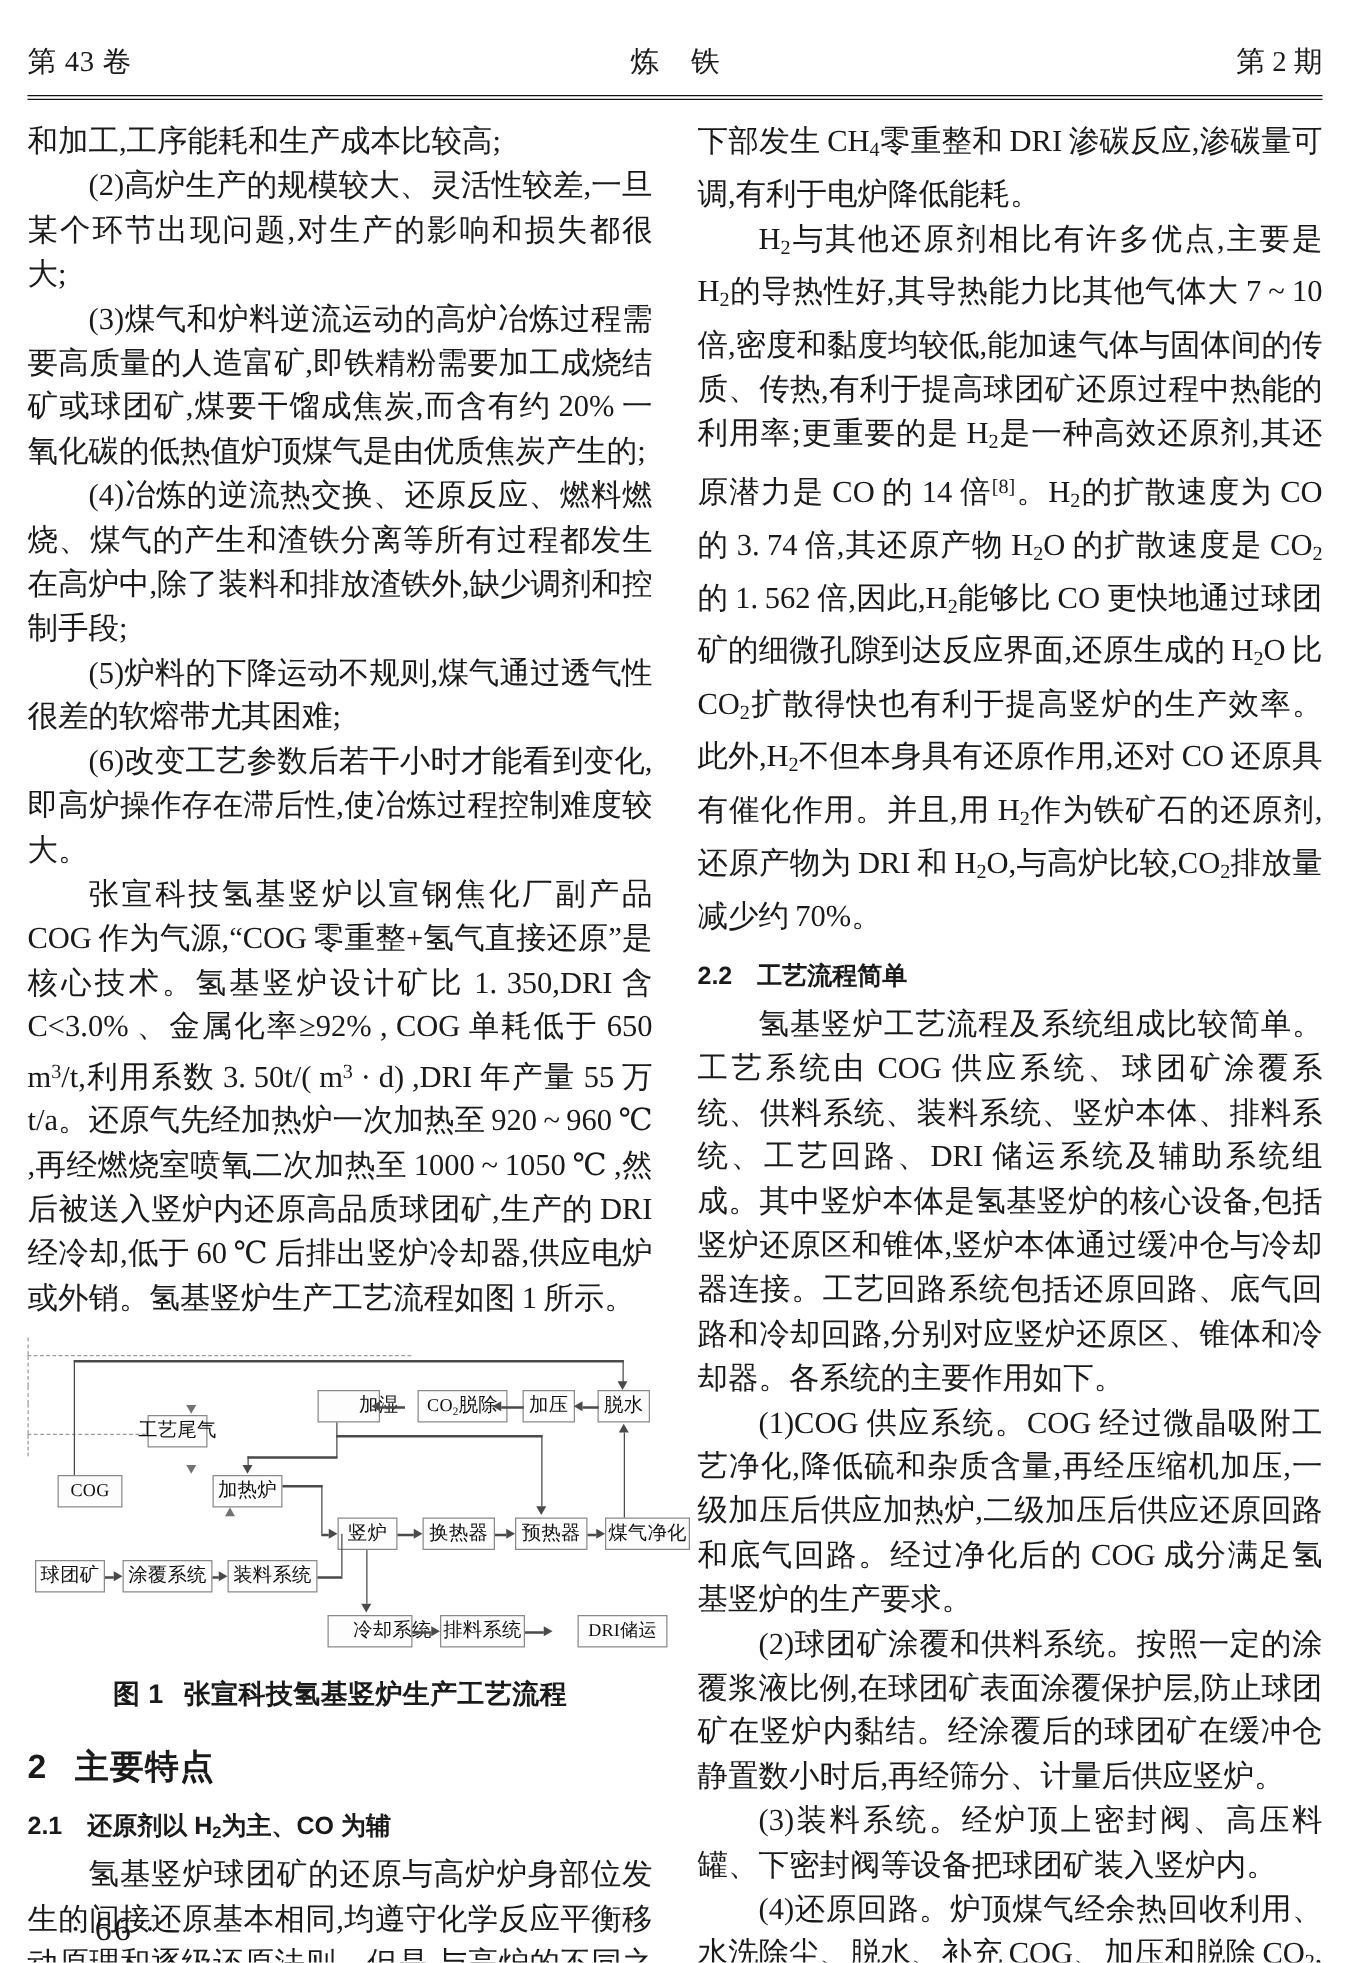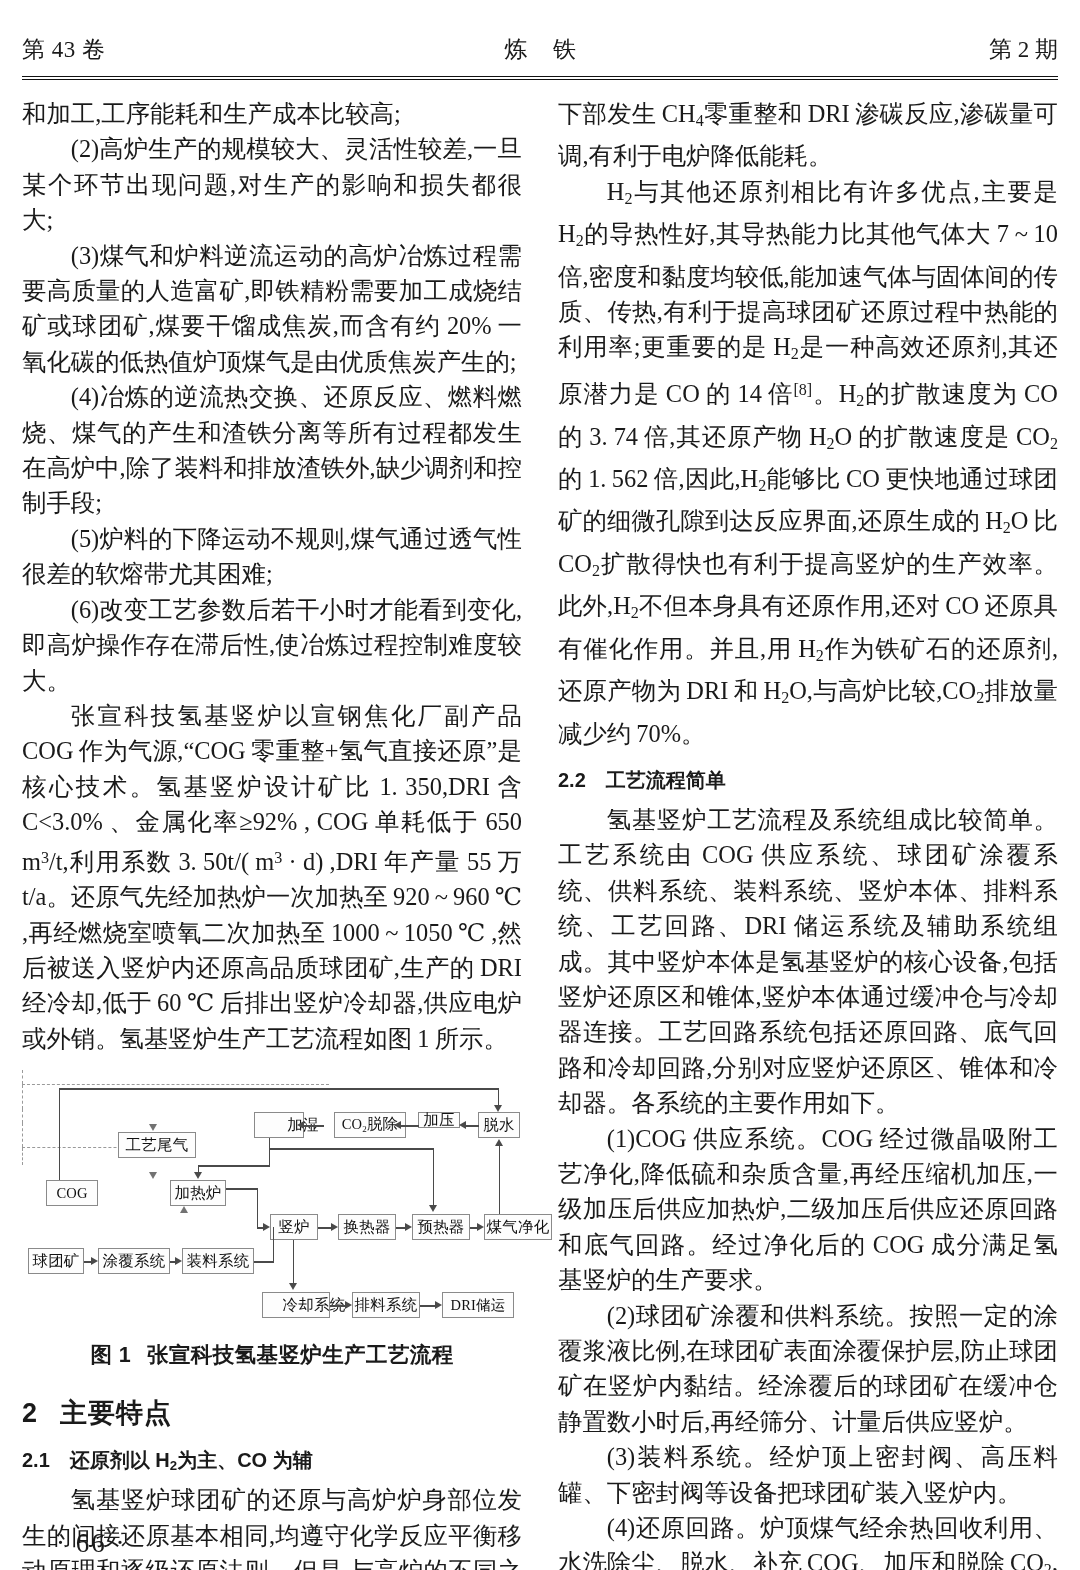--- a/index.html
+++ b/index.html
@@ -189,37 +189,37 @@
 
     <p class="body"><span>张宣科技氢基竖炉以宣钢焦化厂副产品 COG 作为气源,“COG 零重整+氢气直接还原”是核心技术。氢基竖炉设计矿比 1. 350,DRI 含 C&lt;3.0% 、金属化率≥92% , COG 单耗低于 650 m</span><sup>3</sup><span>/t,利用系数 3. 50t/( m</span><sup>3</sup><span> · d) ,DRI 年产量 55 万 t/a。还原气先经加热炉一次加热至 920 ~ 960 ℃ ,再经燃烧室喷氧二次加热至 1000 ~ 1050 ℃ ,然后被送入竖炉内还原高品质球团矿,生产的 DRI 经冷却,低于 60 ℃ 后排出竖炉冷却器,供应电炉或外销。氢基竖炉生产工艺流程如图 1 所示。</span></p>
 
     <div class="figure-wrap">
       <div class="fc">
 
         <div class="node lat" style="left:12px; top:110px; width:52px; height:26px;">
           <span>COG</span>
         </div>
 
-        <div class="node" style="left:96px; top:62px; width:78px; height:26px;">
+        <div class="node" style="left:96px; top:62px; width:48px; height:26px;">
           <span>工艺尾气</span>
         </div>
 
         <div class="node" style="left:148px; top:110px; width:56px; height:26px;">
           <span>加热炉</span>
         </div>
 
         <div class="node" style="left:232px; top:42px; width:42px; height:26px;padding-left:48px;">
           <span>加湿</span>
         </div>
 
         <div class="node lat" style="left:300px; top:42px; width:72px; height:26px;">
           <span><span>CO</span><sub>2</sub><span style="font-family:'Liberation Sans',sans-serif;font-size:15.5px;">脱除</span></span>
         </div>
 
-        <div class="node" style="left:396px; top:42px; width:42px; height:16px;">
+        <div class="node" style="left:396px; top:42px; width:42px; height:26px;">
           <span>加压</span>
         </div>
 
         <div class="node" style="left:456px; top:42px; width:42px; height:26px;">
           <span>脱水</span>
         </div>
 
         <div class="node" style="left:6px; top:178px; width:56px; height:26px;">
           <span>球团矿</span>
         </div>
@@ -249,21 +249,21 @@
         </div>
 
         <div class="node" style="left:240px; top:222px; width:68px; height:26px;padding-left:36px;">
           <span>冷却系统</span>
         </div>
 
         <div class="node" style="left:330px; top:222px; width:68px; height:26px;">
           <span>排料系统</span>
         </div>
 
-        <div class="node lat" style="left:408px; top:222px; width:72px; height:26px;align-items:center;">
+        <div class="node lat" style="left:428px; top:222px; width:72px; height:26px;align-items:center;">
           <span>DRI储运</span>
         </div>
 
         <div class="ln lnv" style="left:37px; top:18px; height:92px;"></div>
         <div class="ln lnh" style="left:37px; top:18px; width:440px;"></div>
         <div class="ln lnv" style="left:476px; top:18px; height:18px;"></div>
         <div class="arw arw-d" style="left:472px; top:35px;"></div>
 
         <div class="dlv" style="left:437px; top:30px; height:14px;"></div>
         <div class="dlh" style="left:131px; top:30px; width:307px;"></div>

